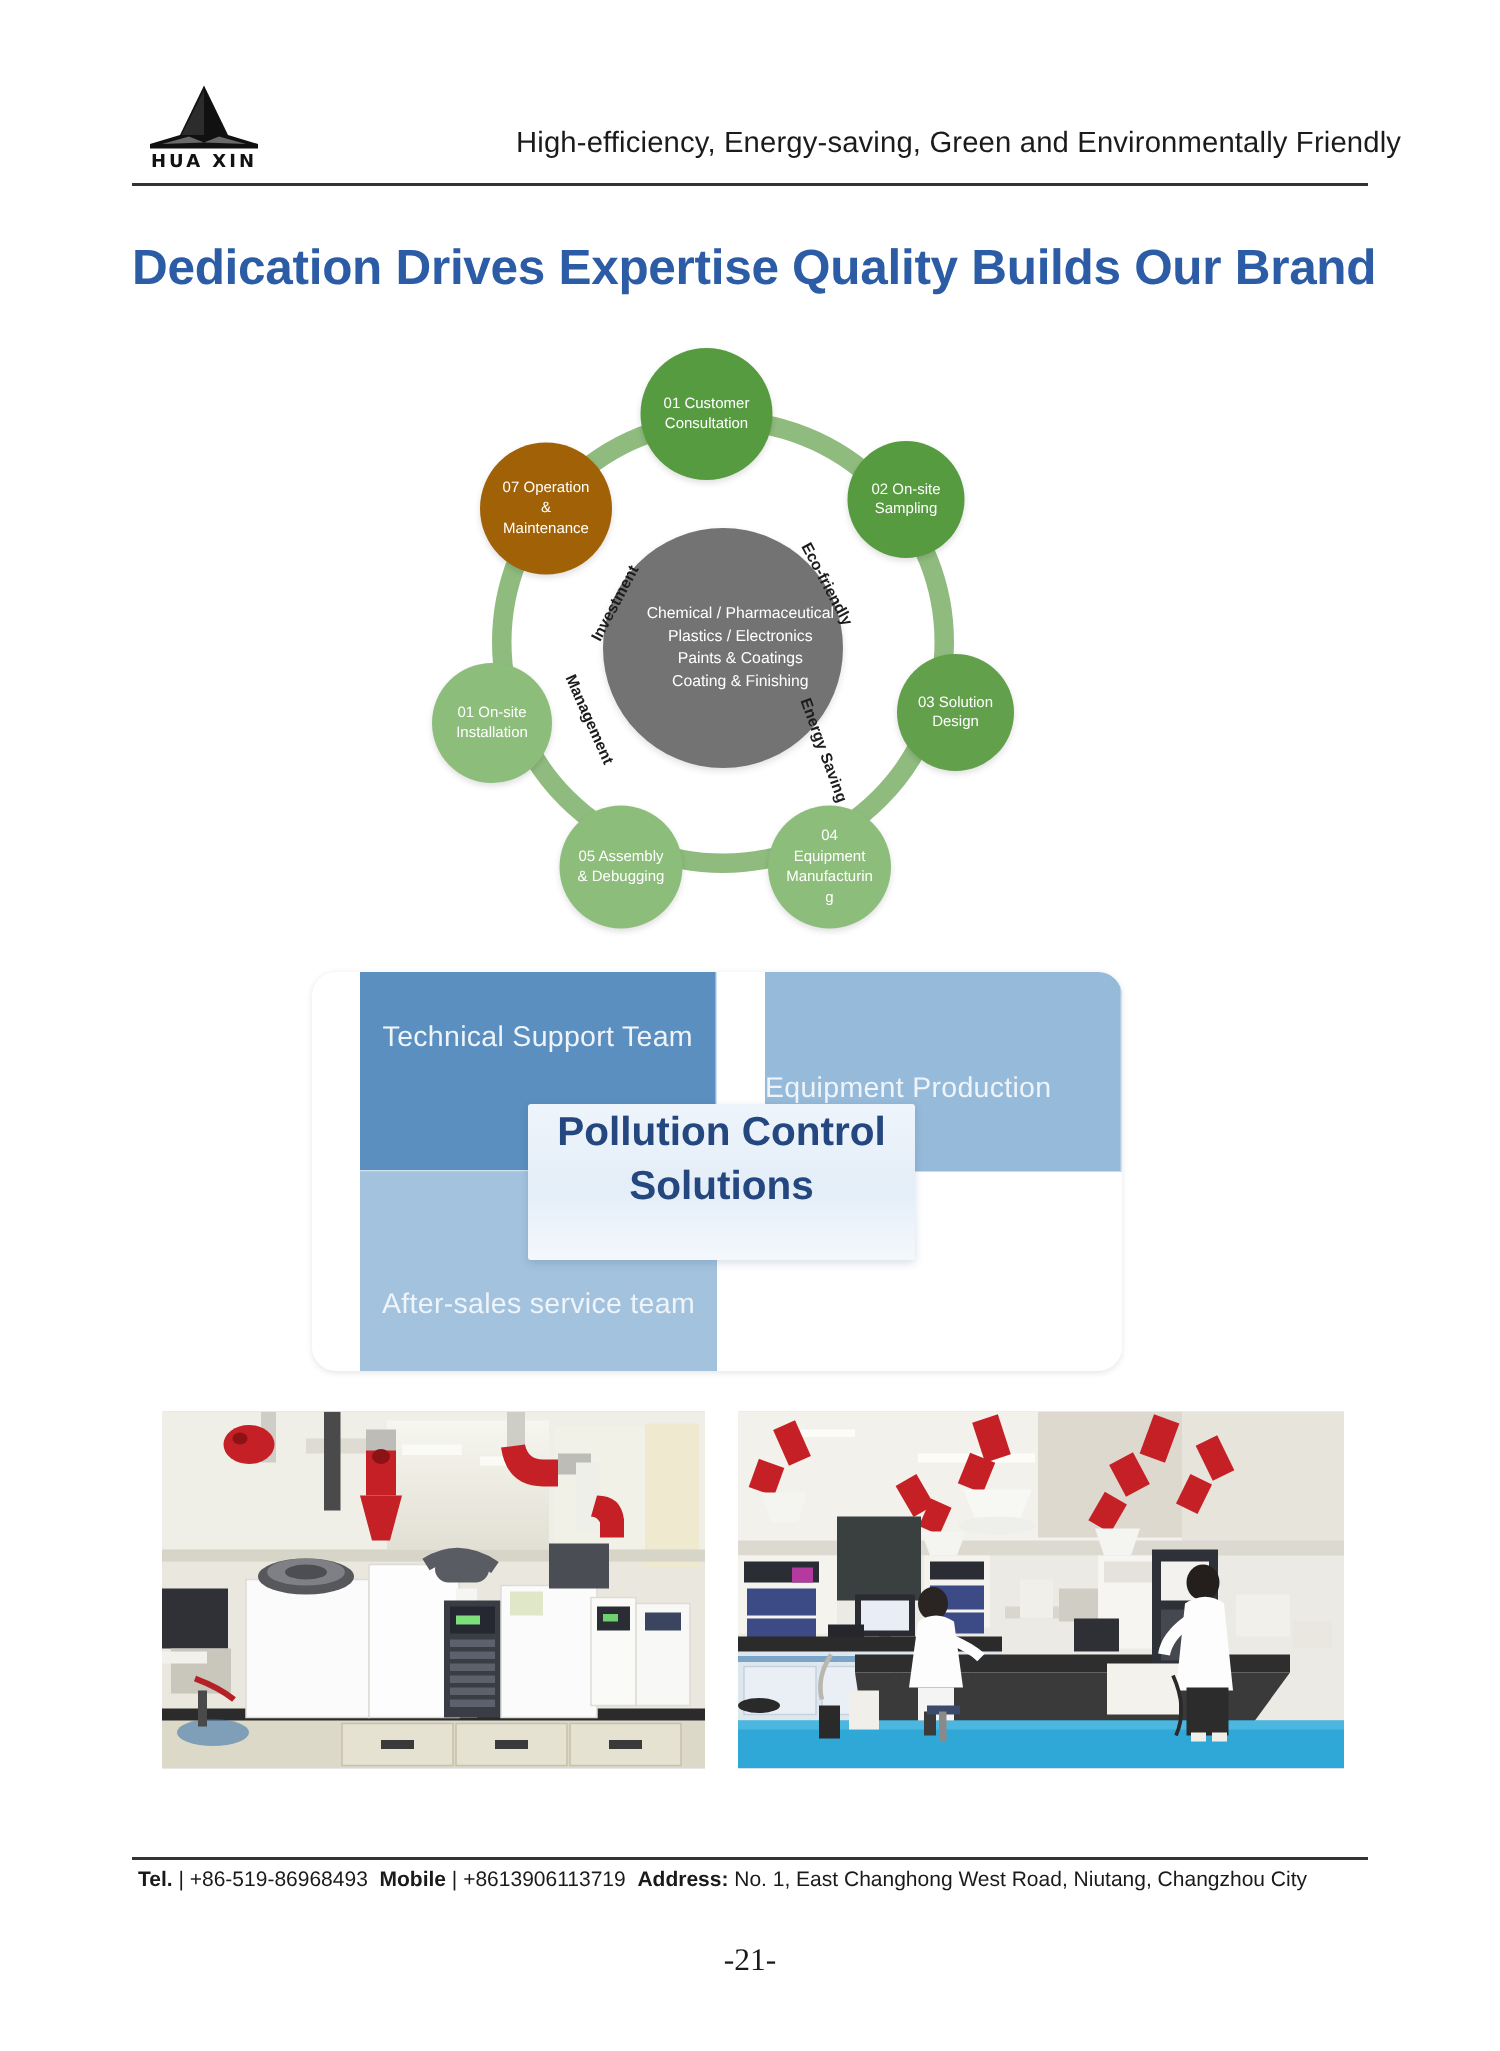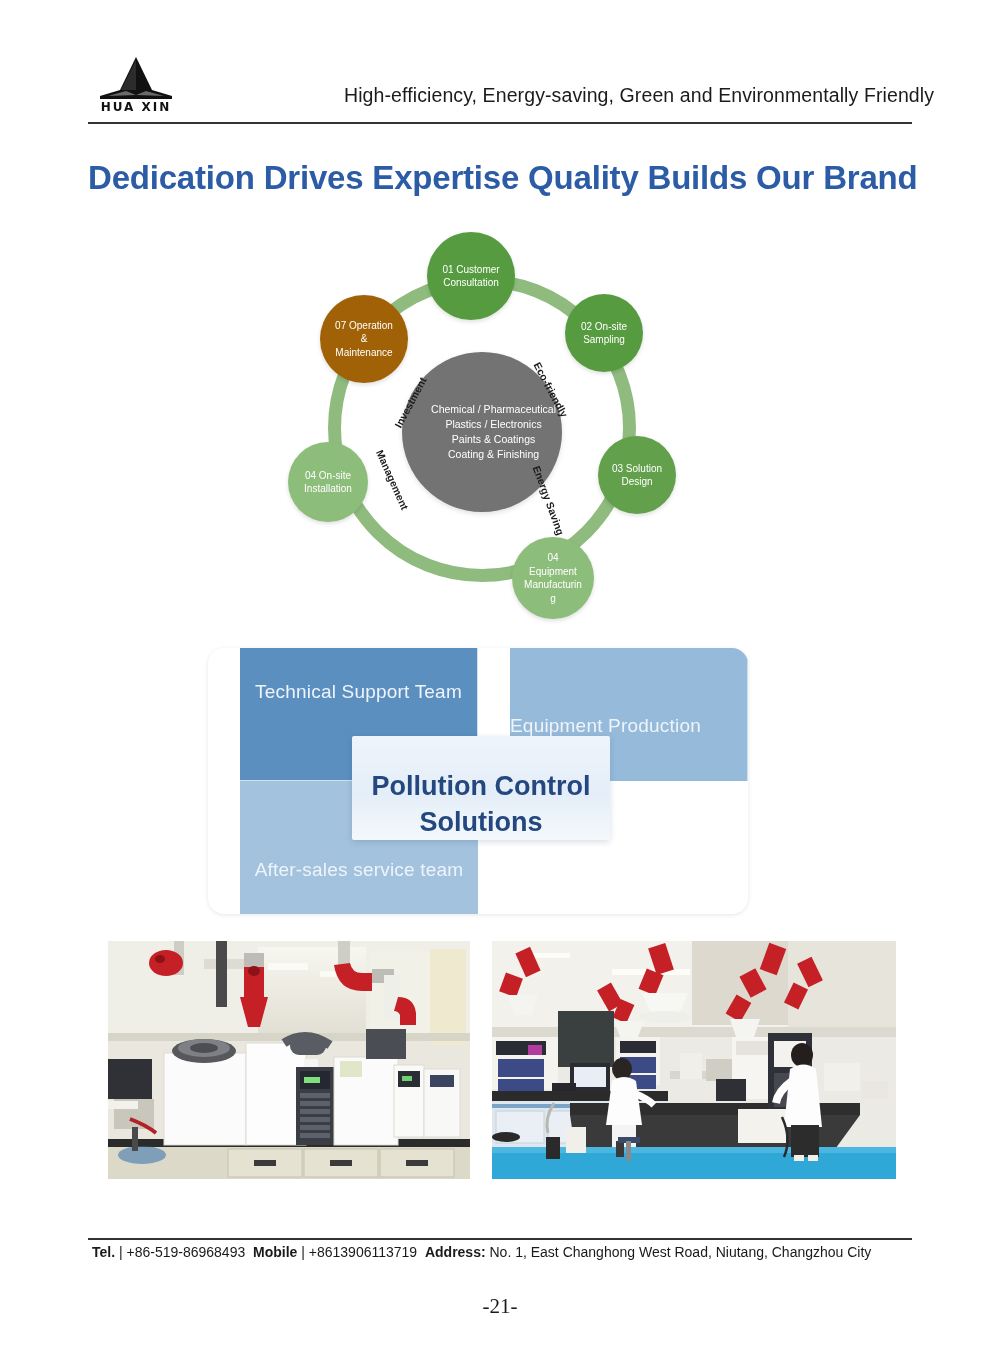--- a/index.html
+++ b/index.html
@@ -183,21 +183,21 @@
 
   .quad-center {
     position: absolute;
     left: 352px;
     top: 736px;
     width: 258px;
     height: 104px;
     border-radius: 2px;
     background: linear-gradient(180deg, #eef4fb 0%, #e4eef8 55%, #f4f8fc 100%);
     display: flex;
-    align-items: flex-end;
+    align-items: flex-start;
     justify-content: center;
     text-align: center;
     box-shadow: 0 2px 6px rgba(40,70,110,0.18);
   }
   .quad-center-text {
     font-size: 27px;
     font-weight: bold;
     color: #24477f;
     line-height: 36px;
     white-space: pre-line;
@@ -291,22 +291,26 @@
   <div class="node n3">
       <span>03 Solution
 Design</span>
     </div>
   <div class="node n4">
       <span>04
 Equipment
 Manufacturin
 g</span>
     </div>
+  <div class="node n5">
+      <span>05 Assembly
+&amp; Debugging</span>
+    </div>
   <div class="node n6">
-      <span>04 On-site
+      <span>01 On-site
 Installation</span>
     </div>
   <div class="node n7">
       <span>07 Operation
 &amp;
 Maintenance</span>
     </div>
 
   <div class="curve-label cl-eco">Eco-friendly</div>
   <div class="curve-label cl-eng">Energy Saving</div>

